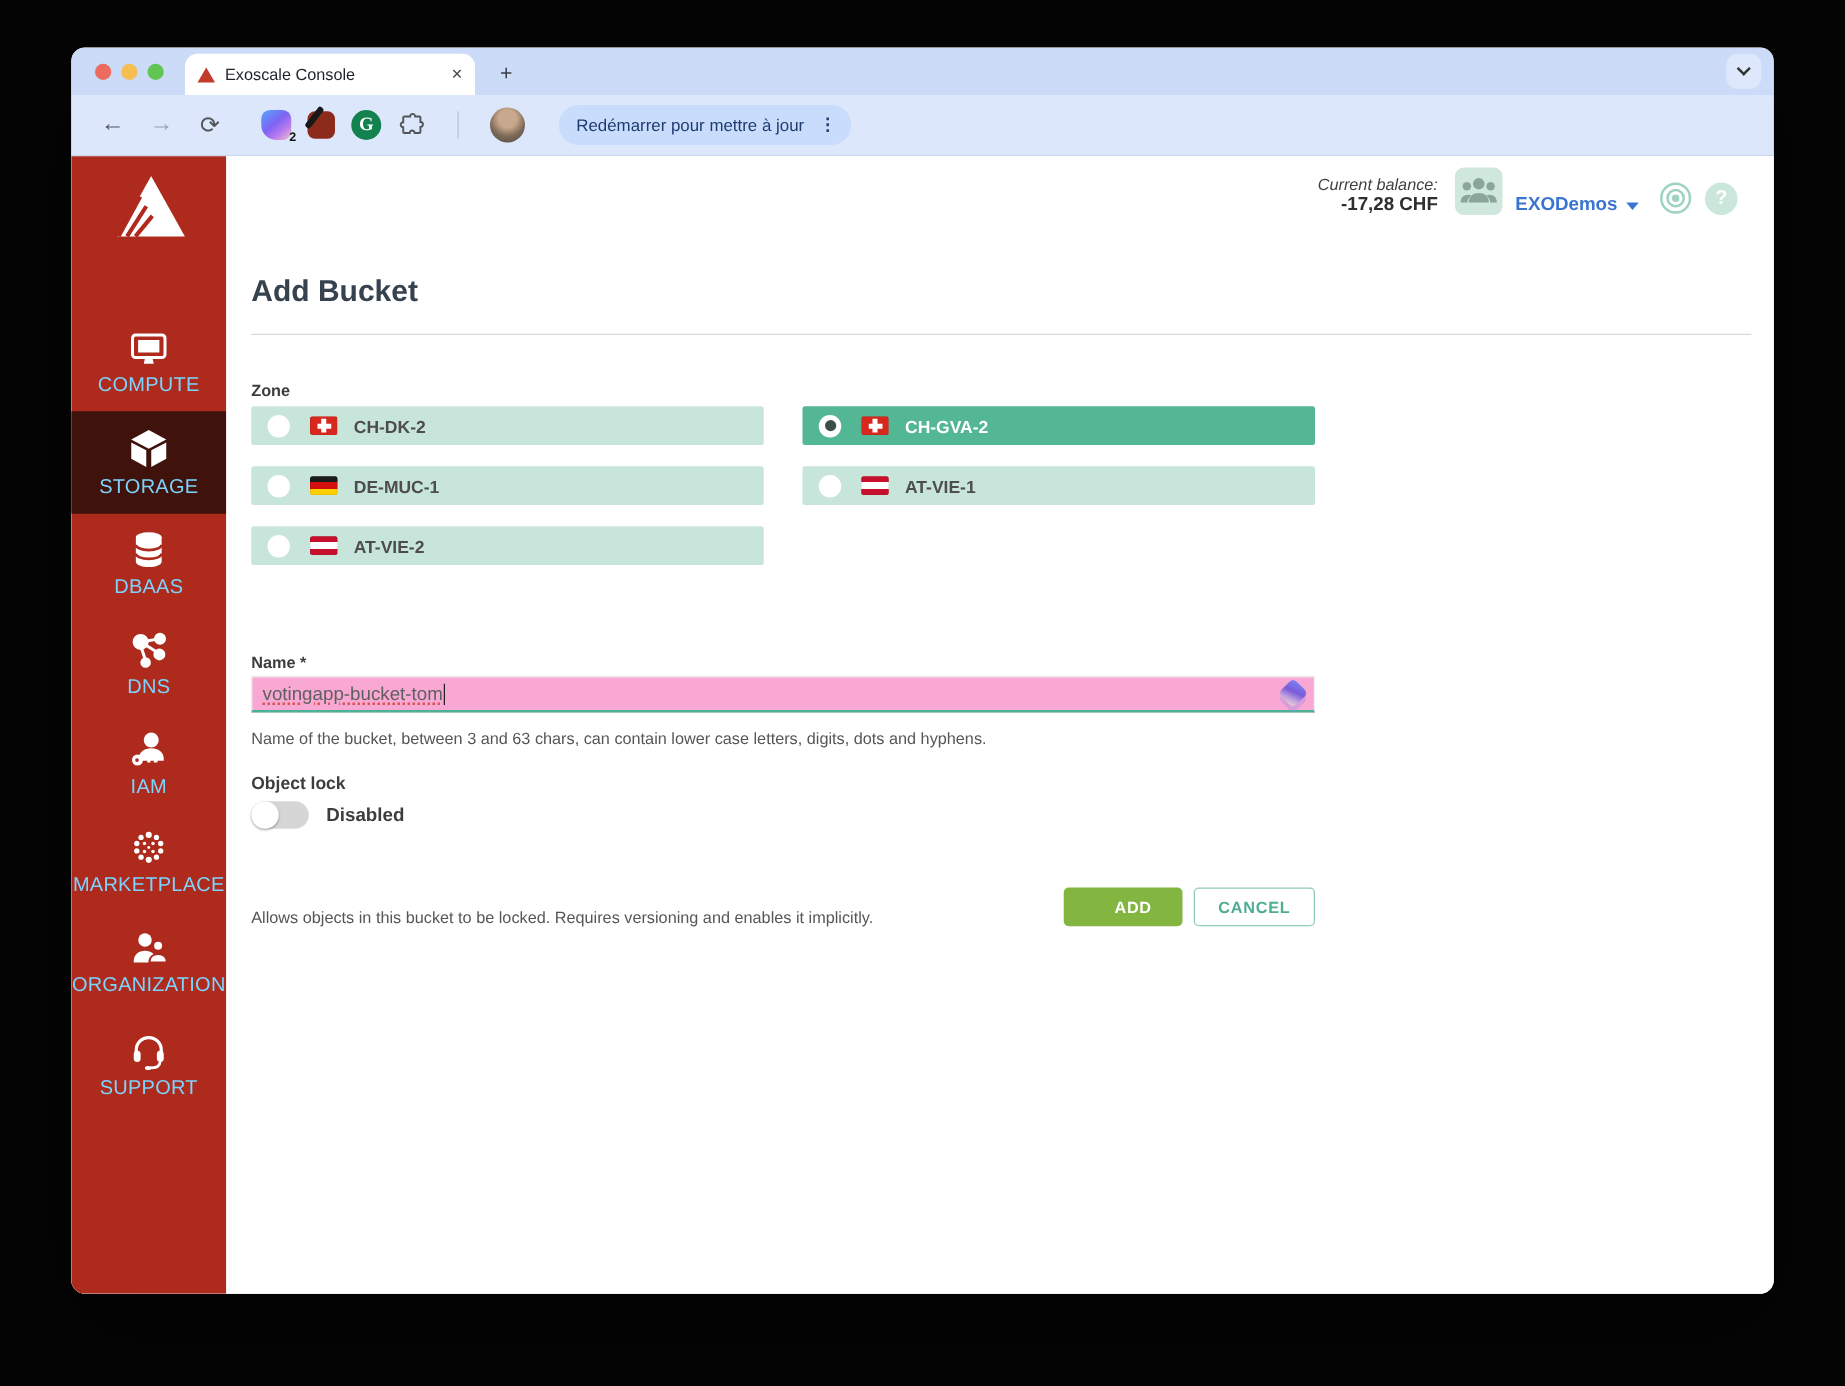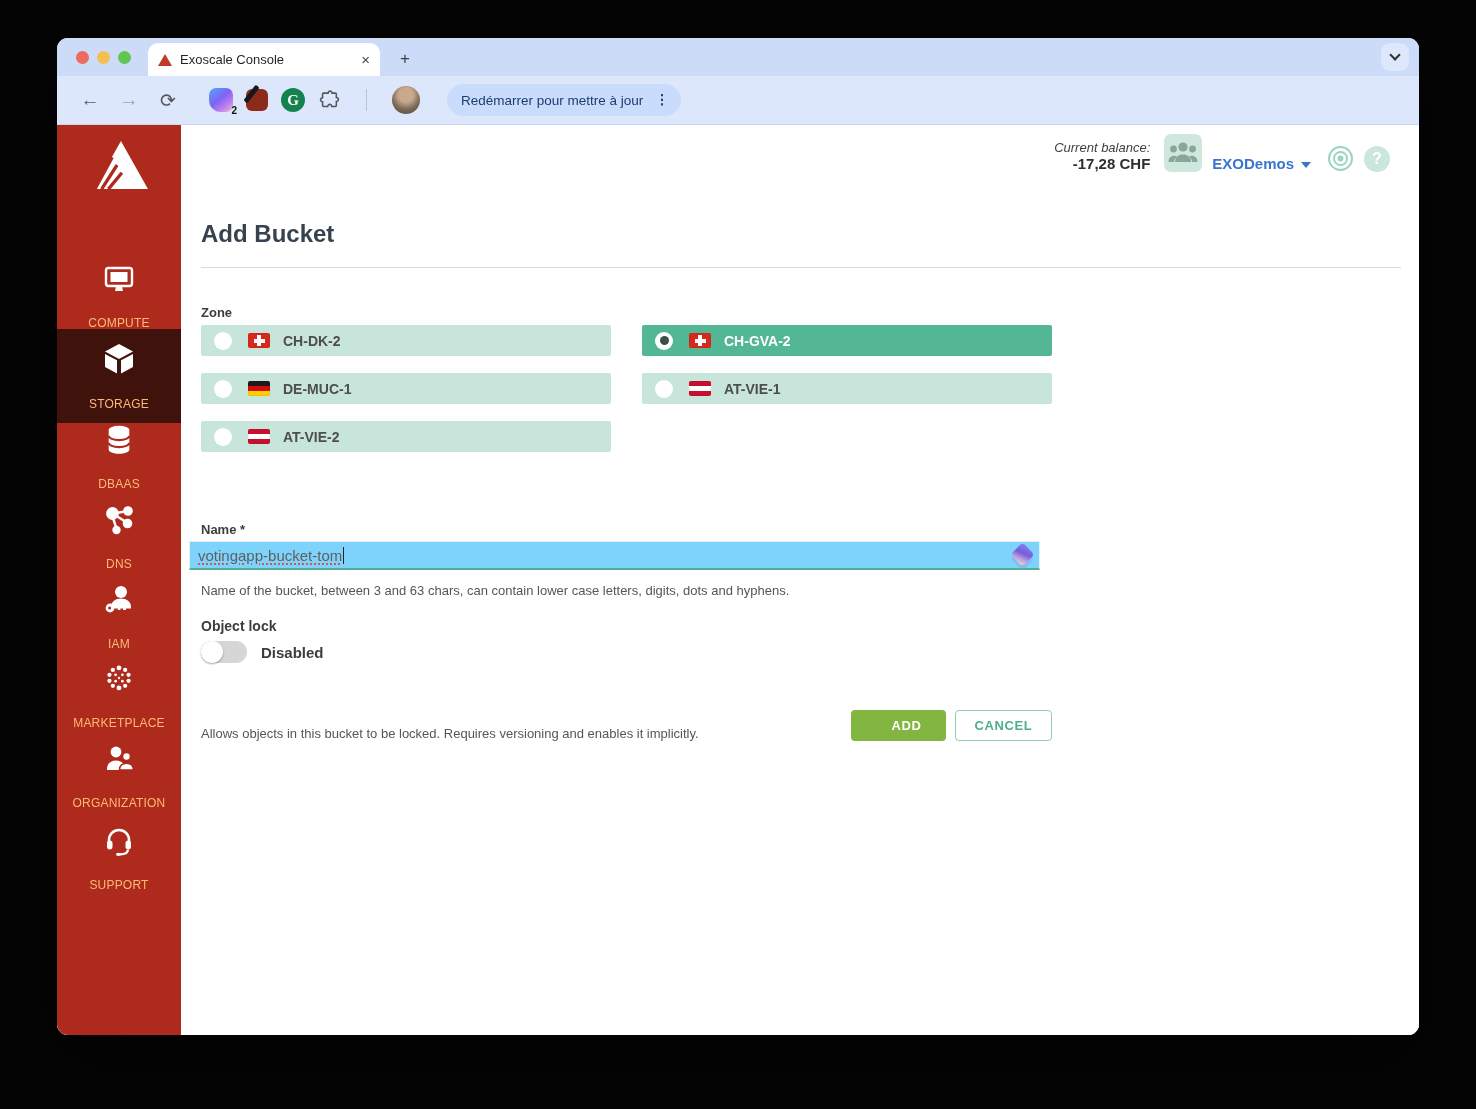--- a/index.html
+++ b/index.html
@@ -57,21 +57,21 @@
                  align-items:center; padding:0 12px 0 14px; gap:12px; }
   .update-pill span { font-size:13.5px; color:#1e3c70; }
   .kebab { color:#1e3c70; font-size:15px; font-weight:bold; letter-spacing:0; line-height:1; }
 
   
   .app-body { flex:1; display:flex; background:#fff; }
   .sidebar { position:relative; width:124px; background:#ad2a1d; flex:none; }
   .side-logo { position:absolute; left:0; top:13px; width:100%; display:flex; justify-content:center; }
   .nav-item { position:absolute; left:0; width:100%; display:flex; flex-direction:column;
               align-items:center; gap:5px; }
-  .nav-item .lbl { color:#fdba74; font-size:12px; letter-spacing:.2px;margin-top:16px; }
+  .nav-item .lbl { color:#7dd3fc; font-size:16px; letter-spacing:.2px; }
   .nav-item.active { background:#3f120b; padding-top:13px; }
   .nav-item.active .lbl { padding-bottom:12px; }
 
   
   .main { position:relative; flex:1; background:#fff; }
 
   .hdr-cluster { position:absolute; top:9px; right:29px; display:flex; align-items:flex-end; gap:10px; }
   .balance { text-align:right; margin-right:4px; }
   .balance .b-lbl { font-style:italic; font-size:13px; color:#3f3f3f; }
   .balance .b-val { font-size:15px; font-weight:bold; color:#2e2e2e; }
@@ -102,21 +102,21 @@
   .flag-ch { background:
       linear-gradient(#fff,#fff) center/4px 11px no-repeat,
       linear-gradient(#fff,#fff) center/11px 4px no-repeat, #d8281e; }
   .flag-de { background:linear-gradient(#1b1b1b 33%, #d40d0d 33% 66%, #ffce00 66%); }
   .flag-at { background:linear-gradient(#c8102e 33%, #fff 33% 66%, #c8102e 66%); }
   .flag-bg { background:linear-gradient(#fff 33%, #009b74 33% 66%, #d62612 66%); }
   .zone-opt .z-lbl { font-size:14px; font-weight:bold; color:#4d4d4d; }
   .zone-opt.selected .z-lbl { color:#fff; }
 
   .name-label { position:absolute; left:20px; top:397px; font-size:13px; font-weight:bold; color:#3d3d3d; }
-  .name-input { position:absolute; left:8px; top:416px; width:851px; height:29px; background:#7dd3fc;
+  .name-input { position:absolute; left:20px; top:416px; width:851px; height:29px; background:#f9a8d4;
                 border:1px solid #ededed; border-bottom:2px solid #4db295; display:flex;
                 align-items:center; padding:0 8px; }
   .name-value { font-size:15px; color:#5f5f5f;
                 text-decoration:underline dotted #d9534f 1.5px; text-underline-offset:3px; }
   .caret-bar { width:1px; height:17px; background:#222; margin-left:1px; }
   .pm-diamond { position:absolute; right:8px; top:4px; width:17px; height:17px; border-radius:4px;
                 transform:rotate(45deg);
                 background:linear-gradient(160deg,#7d7bf0 10%,#7a5cd8 45%,#b89bde 70%,#f3d9c8 100%);
                 box-shadow:3px 3px 0 rgba(150,140,230,.35); }
   .name-help { position:absolute; left:20px; top:458px; font-size:13px; color:#565656; }

